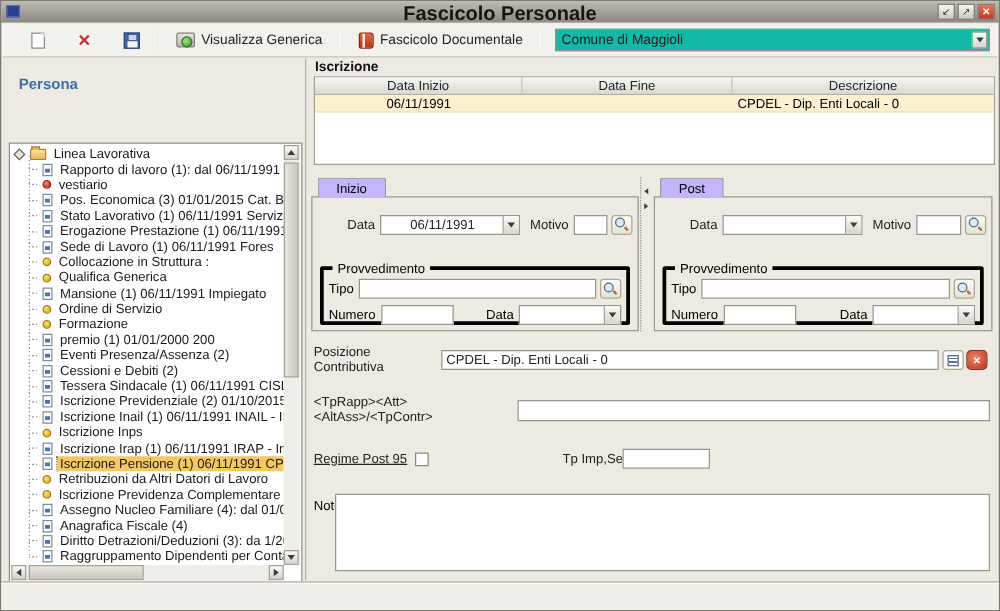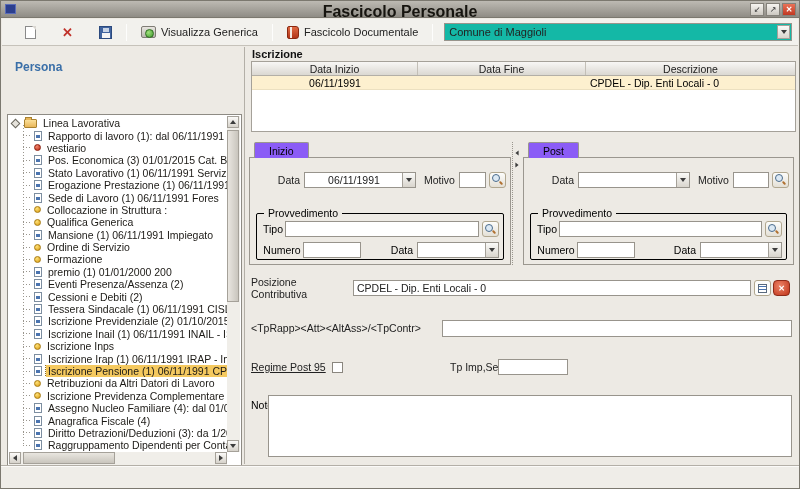--- a/index.html
+++ b/index.html
@@ -130,40 +130,40 @@
         border-right:1px solid #c3bfb7; overflow:hidden; }
   .c1 { width:166px; } .c2 { width:168px; } .c3 { width:209px; border-right:none; }
   .grow { display:flex; height:14px; background:#fdf0cf; border-bottom:1px solid #ece0c0; }
   .gc { font-size:10.5px; display:flex; align-items:center; overflow:hidden; white-space:nowrap; }
   .gc.c1 { justify-content:center; } .gc.c3 { padding-left:4px; }
 
   .tabpanel { position:absolute; top:95px; height:123px; }
   .tabpanel.inizio { left:3px; width:262px; }
   .tabpanel.fine { left:277px; width:271px; }
   .tab { position:absolute; left:5px; top:0; height:16px; padding:0 14px;
-         background:#8b5cf6; border:1px solid #9b978f; border-bottom:none;
+         background:#c4b5fd; border:1px solid #9b978f; border-bottom:none;
          border-radius:2px 2px 0 0; font-size:10.5px; display:flex; align-items:center; z-index:2; }
   .tabbody { position:absolute; left:0; right:0; top:15px; bottom:0;
              border:1px solid #9b978f; background:#edeae4; }
   .frow { position:absolute; left:4px; right:4px; top:13px; height:17px;
           display:flex; align-items:center; font-size:10.5px; color:#222; }
   .lab-r { text-align:right; margin-right:4px; }
   .lab-data { width:46px; }
   .datecombo { position:relative; width:112px; height:16px; background:#fff;
                border:1px solid #98948c; font-size:10.5px; }
   .datecombo .dval { position:absolute; left:2px; right:14px; top:1px; text-align:center; }
   .datecombo .carr { position:absolute; right:0; top:0; bottom:0; width:13px;
                      background:linear-gradient(#fafaf8,#d9d5cd); border-left:1px solid #a5a199;
                      display:flex; align-items:center; justify-content:center; }
   .lab-motivo { margin-left:8px; }
   .fld { background:#fff; border:1px solid #98948c; height:16px; }
   .fld-motivo { flex:1; }
   .btn-mag { width:17px; height:16px; margin-left:3px; flex:none; }
   .groupbox { position:absolute; left:6px; right:6px; top:55px; bottom:4px;
-              border:1px solid #000000; border-radius:2px;text-align:center; }
+              border:3px solid #000000; border-radius:2px; }
   .gb-legend { position:absolute; top:-7px; left:7px; background:#edeae4; padding:0 4px; font-size:10.5px; }
   .gbrow { position:absolute; left:4px; right:4px; height:16px; display:flex; align-items:center; font-size:10.5px; }
   .gbrow.r1 { top:7px; } .gbrow.r2 { top:28px; }
   .lab-tipo { width:24px; } .fld-tipo { flex:1; }
   .lab-numero { width:42px; } .fld-numero { width:58px; }
   .lab-data2 { margin-left:auto; margin-right:4px; }
   .datecombo.small { width:82px; }
 
   .midsplit { position:absolute; left:266px; top:95px; width:10px; height:123px;
               border-left:1px dotted #9a968e; }
@@ -179,21 +179,21 @@
   .btn-list { width:17px; height:16px; margin-left:3px; background:#fdfdfb; }
   .ic-list { width:9px; height:9px; border:1px solid #5a6a7e;
              background:repeating-linear-gradient(to bottom,#fff 0 1px,#4a74b0 1px 2px,#fff 2px 3px); }
   .btn-clear { width:17px; height:16px; margin-left:2px; border:1px solid #8d2a18; border-radius:4px;
                background:radial-gradient(circle at 40% 35%,#ec8468,#c03318);
                color:#fff; font-size:8px; font-weight:bold;
                display:flex; align-items:center; justify-content:center; }
   .btn-clear::before { content:"\2715"; }
 
   .row-tprapp { top:272px; height:18px; }
-  .lab-tprapp { width:196px; padding-left:5px; }
+  .lab-tprapp { width:168px; padding-left:5px; }
   .fld-tprapp { flex:1; margin-right:6px; height:17px; background:#fff; border:1px solid #98948c; }
 
   .row-regime { top:312px; height:16px;text-decoration:underline; }
   .lab-regime { padding-left:5px; }
   .checkbox { width:11px; height:11px; background:#fff; border:1px solid #8a867e; margin-left:6px; }
   .lab-tpimp { position:absolute; left:204px; }
   .fld-tpimp { position:absolute; left:252px; width:70px; height:16px;
                background:#fff; border:1px solid #98948c; }
 
   .lab-note { position:absolute; left:5px; top:352px; font-size:10.5px; }

